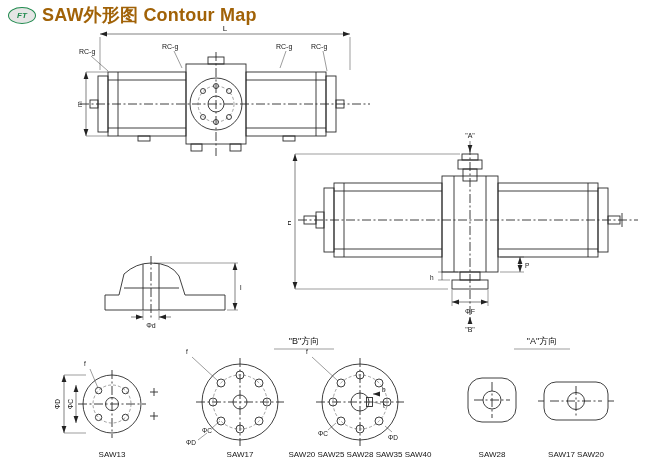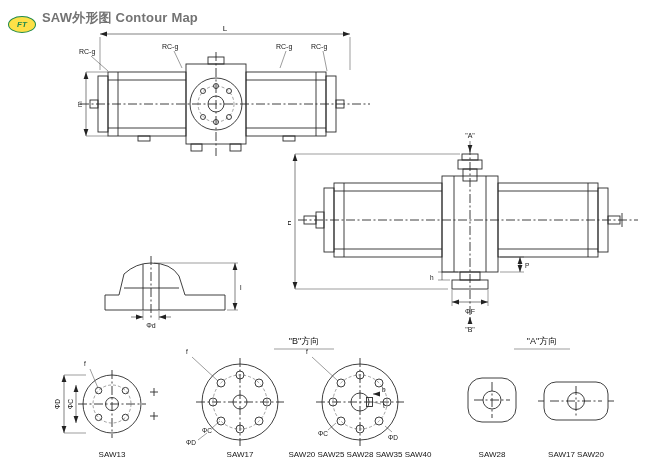--- a/index.html
+++ b/index.html
@@ -1,22 +1,22 @@
 <!DOCTYPE html>
 <html><head>
 <meta charset="utf-8">
 <style>
   html,body{margin:0;padding:0;background:#fff;}
   #canvas{position:relative;width:650px;height:468px;background:#fff;overflow:hidden;
           font-family:"Liberation Sans",sans-serif;}
   #hdr{position:absolute;left:8px;top:3px;display:flex;align-items:center;gap:6px;}
   #logo{width:26px;height:15px;border:1.6px solid #1f8a4d;border-radius:50%;
         color:#1f8a4d;font-style:italic;font-weight:bold;font-size:8px;
-        display:flex;align-items:center;justify-content:center;background:#fde047;margin-top:13px;}
-  #title{font-size:13px;font-weight:bold;color:#737373;letter-spacing:.2px;}
+        display:flex;align-items:center;justify-content:center;background:#e5e5e5;}
+  #title{font-size:18px;font-weight:bold;color:#a16207;letter-spacing:.2px;}
   .dwg{position:absolute;}
   svg text{font-family:"Liberation Sans",sans-serif;fill:#151515;}
   .st  line,.st rect,.st circle,.st path{stroke:#2b2b2b;stroke-width:0.9;fill:none;}
   .thin{stroke:#3a3a3a;stroke-width:0.5;fill:none;}
   .dim{stroke:#2b2b2b;stroke-width:0.6;fill:none;}
   .cl{stroke:#666;stroke-width:0.5;stroke-dasharray:9 2.5 2 2.5;fill:none;}
   .dash{stroke:#555 !important;stroke-width:0.55 !important;stroke-dasharray:3 2;fill:none;}
   .t6{font-size:6.5px;} .t7{font-size:7px;} .t8{font-size:8px;} .t9{font-size:9px;}
 </style>
 </head>

